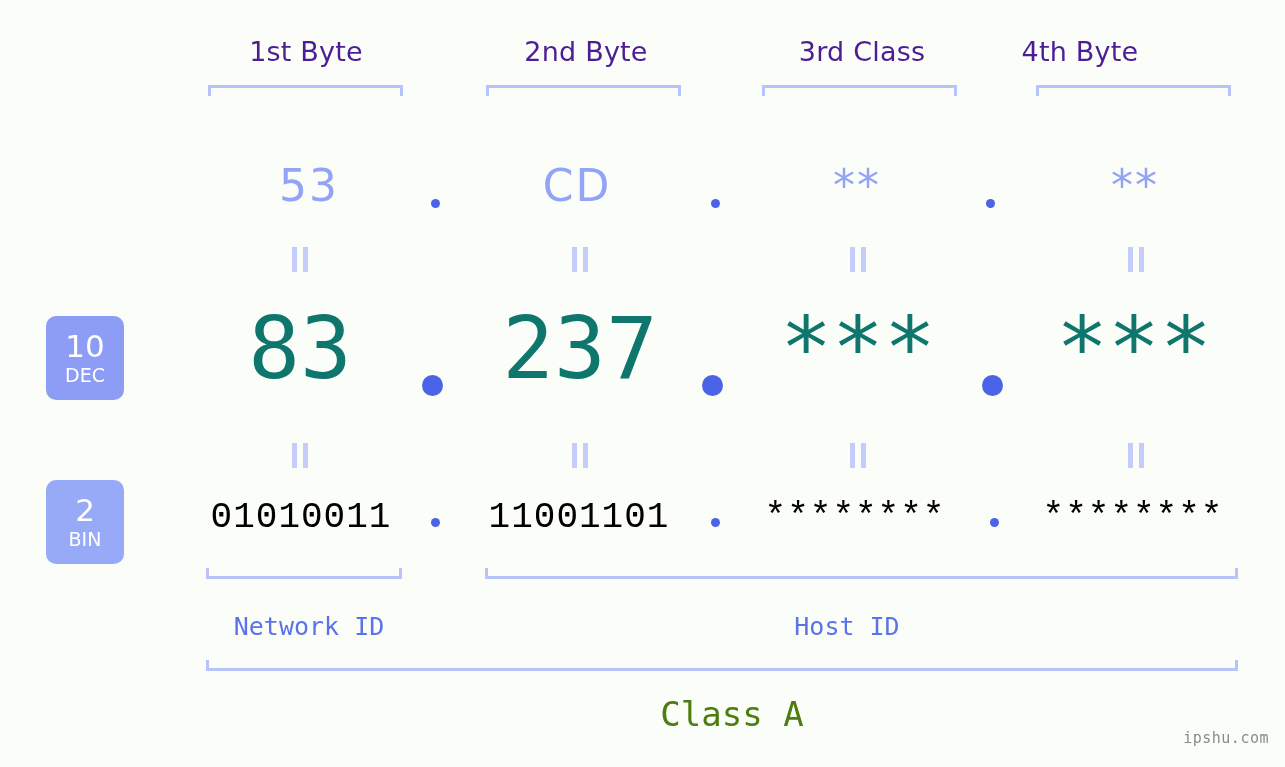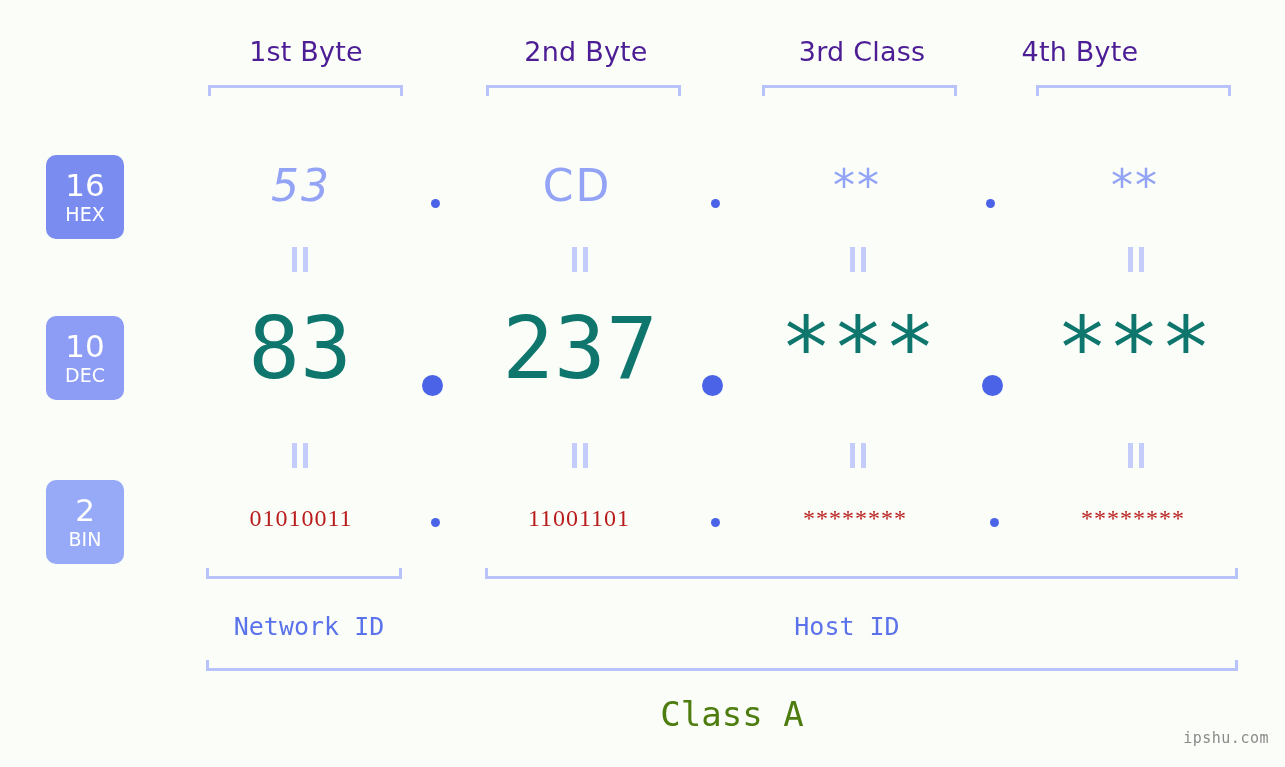--- a/index.html
+++ b/index.html
@@ -111,23 +111,23 @@
     font-family: "DejaVu Sans Mono", monospace;
     font-size: 86px;
     color: #0f766e;
     letter-spacing: 0px;
   }
 
   .bin-row .cell {
     top: 492px;
     height: 52px;
     line-height: 52px;
-    font-family: Liberation Serif, serif;
-    font-size: 24px;
-    color: #b91c1c;
+    font-family: Liberation Mono, monospace;
+    font-size: 36px;
+    color: #000000;
     letter-spacing: 1px;
   }
 
   
   .dot {
     position: absolute;
     border-radius: 50%;
     background: #4a63e7;
   }
   .dot-hex { width: 9px; height: 9px; top: 199px; }
@@ -188,35 +188,31 @@
   <div class="byte-label" style="left:196px; width:220px;">1st Byte</div>
   <div class="byte-label" style="left:476px; width:220px;">2nd Byte</div>
   <div class="byte-label" style="left:752px; width:220px;">3rd Class</div>
   <div class="byte-label" style="left:970px; width:220px;">4th Byte</div>
 
   <div class="bracket-down" style="left:208px; top:85px; width:195px;"></div>
   <div class="bracket-down" style="left:486px; top:85px; width:195px;"></div>
   <div class="bracket-down" style="left:762px; top:85px; width:195px;"></div>
   <div class="bracket-down" style="left:1036px; top:85px; width:195px;"></div>
 
-  <div class="badge badge-hex">
-    <span class="num">16</span>
-    <span class="nm">HEX</span>
-  </div>
   <div class="badge badge-dec">
     <span class="num">10</span>
     <span class="nm">DEC</span>
   </div>
   <div class="badge badge-bin">
     <span class="num">2</span>
     <span class="nm">BIN</span>
   </div>
 
   <div class="hex-row">
-    <div class="cell" style="left:196px; width:210px;font-style:italic;">53</div>
+    <div class="cell" style="left:204px; width:210px;">53</div>
     <div class="dot dot-hex" style="left:431px;"></div>
     <div class="cell" style="left:472px; width:210px;">CD</div>
     <div class="dot dot-hex" style="left:711px;"></div>
     <div class="cell" style="left:752px; width:210px;">**</div>
     <div class="dot dot-hex" style="left:986px;"></div>
     <div class="cell" style="left:1030px; width:210px;">**</div>
   </div>
 
   <div class="eq" style="left:291px; top:247px;">
       <i class="a"></i>

